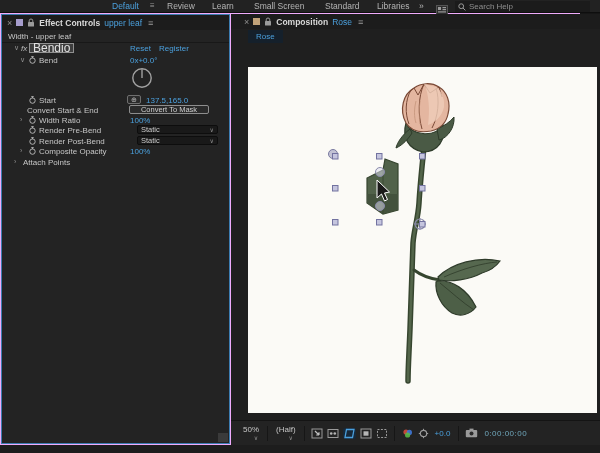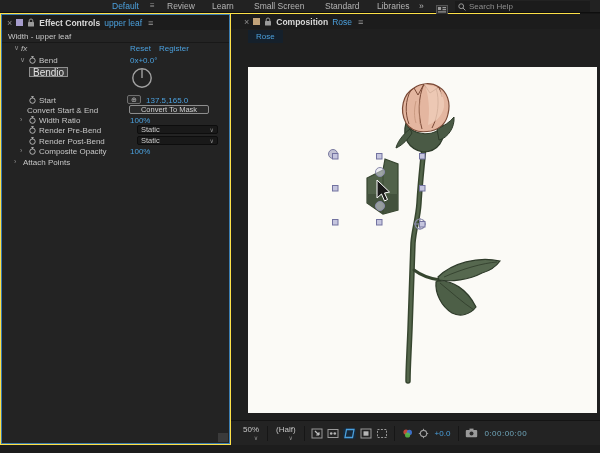--- a/index.html
+++ b/index.html
@@ -1,18 +1,18 @@
 <!DOCTYPE html>
 <html><head>
 <meta charset="utf-8">
 <style>
   * { margin:0; padding:0; box-sizing:border-box; }
   html,body { width:600px; height:453px; background:#161616; overflow:hidden;
     font-family:"Liberation Sans", sans-serif; }
-  #app { position:relative; width:580px; height:453px; background:#fde047; }
+  #app { position:relative; width:580px; height:453px; background:#f0abfc; }
 
   
   #wsbar { position:absolute; left:0; top:0; width:600px; height:13px;
     background:#222; border-bottom:1px solid #0e0e0e; }
   .ws-tab { position:absolute; top:1px; font-size:8.5px; color:#b4b4b4; white-space:nowrap; cursor:default; }
   .ws-tab.active { color:#4BA0DD; }
   .ws-ham { position:absolute; top:1px; font-size:8px; color:#9a9a9a; }
   #ws-search { position:absolute; left:455px; top:1px; width:135px; height:11px;
     background:#1b1b1b; display:flex; align-items:center; gap:3px; padding-left:3px; }
   #ws-search input { background:transparent; border:none; outline:none; color:#cfcfcf;
@@ -33,21 +33,21 @@
   #ecpanel { position:absolute; left:1px; top:14px; width:229px; height:430px;
     background:#232323; border:1px solid #3b7cb0; }
   #ec-subtitle { height:13px; line-height:13px; padding-left:6px; font-size:8px;
     color:#c8c8c8; background:#232323; border-bottom:1px solid #181818; }
   .ec-row { position:relative; font-size:8px; color:#c6c6c6; }
   .ec-row .lbl { position:absolute; top:1px; white-space:nowrap; }
   .disc { position:absolute; top:1px; color:#8f8f8f; font-size:7px; }
   .val { position:absolute; left:128px; top:1px; color:#4BA0DD; white-space:nowrap; }
   .lnk { color:#4BA0DD; position:absolute; top:1px; }
   .chip { position:absolute; left:27px; top:0; border:1px solid #909090; background:#3d3d3d;
-    color:#e2e2e2; padding:0 3px; height:10px; line-height:9px; font-size:10px;margin-top:24px; }
+    color:#e2e2e2; padding:0 3px; height:10px; line-height:9px; font-size:12px; }
   .dd { position:absolute; left:127px; top:0; width:81px; height:9px; background:#191919;
     border:1px solid #0d0d0d; border-radius:2px; color:#c9c9c9; font-size:7.5px;
     display:flex; align-items:center; justify-content:space-between; padding:0 3px;margin-left:8px; }
   .dd .chev { color:#8f8f8f; font-size:6px; }
   .btn { position:absolute; left:127px; top:0; width:80px; height:9px; border:1px solid #8d8d8d;
     background:#2a2a2a; border-radius:2px; color:#cfcfcf; font-size:7.5px;
     display:flex; align-items:center; justify-content:center; }
   .ptbtn { position:absolute; left:125px; top:0; width:14px; height:9px; border:1px solid #6f6f6f;
     background:#2a2a2a; border-radius:2px; color:#b9b9b9; font-size:7px;
     display:flex; align-items:center; justify-content:center; }

